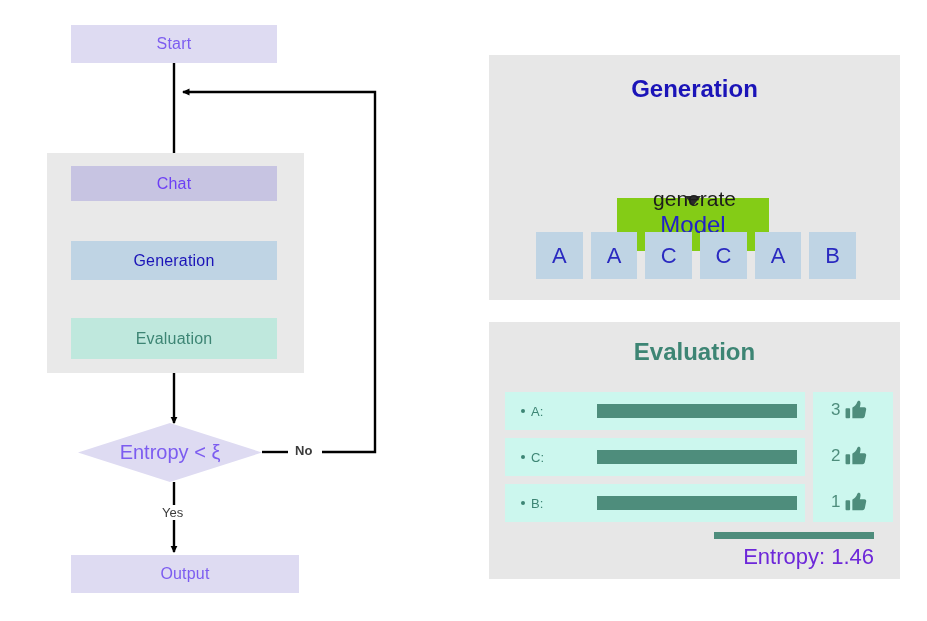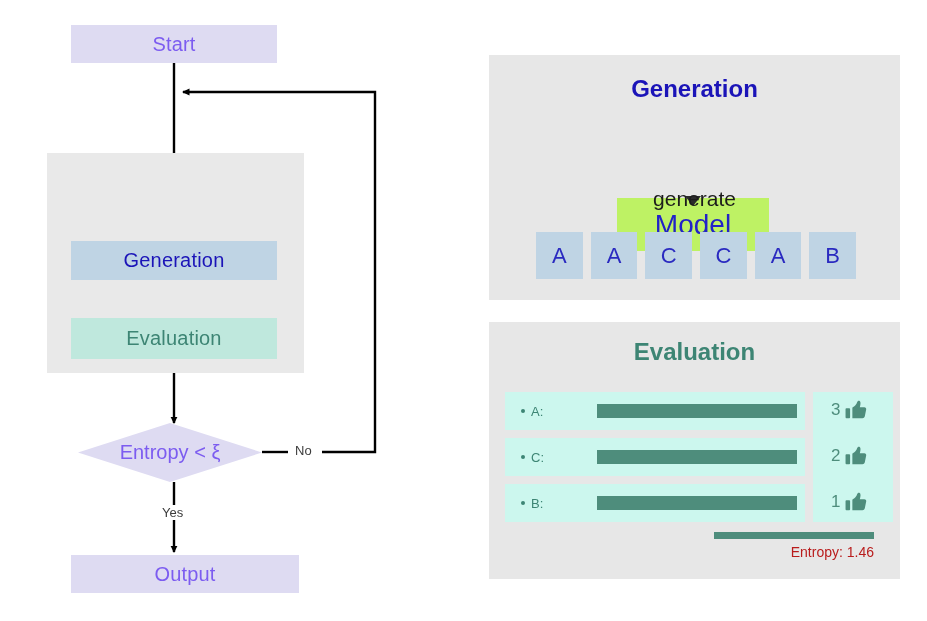--- a/index.html
+++ b/index.html
@@ -11,21 +11,21 @@
     position:relative;
   }
   #stage{position:absolute;left:0;top:0;width:927px;height:621px;}
 
   
   .abs{position:absolute;box-sizing:border-box;}
 
   
   .node{
     display:flex;align-items:center;justify-content:center;
-    font-size:20px;letter-spacing:.2px;white-space:nowrap;
+    font-size:16px;letter-spacing:.2px;white-space:nowrap;
   }
   .node-start,.node-output{background:#dedbf2;color:#7c5cf0;}
   .node-chat{background:#c7c4e2;color:#6d3ff5;}
   .node-generation{background:#bfd4e4;color:#1b14b8;}
   .node-evaluation{color:#3d8574;background:#bfe8dd;}
 
   .group-box{background:#e9e9e9;}
 
   .diamond-wrap{}
   .diamond-label{
@@ -41,23 +41,23 @@
   
   .panel{background:#e7e7e7;}
   .panel-title{
     position:absolute;left:0;right:0;text-align:center;
     font-size:24px;font-weight:bold;white-space:nowrap;
   }
   .title-generation{color:#1b14b8;}
   .title-evaluation{color:#3d8574;}
 
   .model-box{
-    background:#bef264;color:#2222c8;
+    background:#84cc16;color:#2222c8;
     display:flex;align-items:center;justify-content:center;
-    font-size:28px;
+    font-size:24px;
   }
   .generate-label{
     position:absolute;text-align:center;font-size:21px;color:#1c1c1c;
     white-space:nowrap;
   }
   .token{
     background:#bfd4e4;color:#2a2ac0;
     display:flex;align-items:center;justify-content:center;
     font-size:22px;
   }
@@ -73,21 +73,21 @@
   }
   .eval-bar{background:#4e8d7c;}
   .vote-col{background:#ccf7ee;}
   .vote-item{
     position:absolute;display:flex;align-items:center;gap:5px;
     font-size:17px;color:#4e8d7c;white-space:nowrap;
   }
   .thumb{width:22px;height:20px;display:block;}
   .entropy-rule{background:#4e8d7c;}
   .entropy-text{
-    position:absolute;font-size:14px;color:#b91c1c;white-space:nowrap;
+    position:absolute;font-size:22px;color:#6d28d9;white-space:nowrap;
     text-align:right;
   }
   svg{display:block;overflow:visible;}
 </style>
 </head>
 <body>
 
 <div id="stage">
 
   <div class="abs" style="left:0;top:0;width:460px;height:621px;">
@@ -113,33 +113,34 @@
       <line x1="174" y1="482" x2="174" y2="552" stroke="#000" stroke-width="2.4" marker-end="url(#arrowhead)"></line>
 
       <path d="M262,452 L288,452" stroke="#000" stroke-width="2.4" fill="none"></path>
       <path d="M322,452 L375,452 L375,92 L183,92" stroke="#000" stroke-width="2.4" fill="none" marker-end="url(#arrowleft)"></path>
     </svg>
 
     <div class="abs group-box" style="left:47px;top:153px;width:257px;height:220px;"></div>
 
     <div class="abs node node-start" style="left:71px;top:25px;width:206px;height:38px;">Start</div>
 
+    <div class="abs node node-chat" style="left:71px;top:166px;width:206px;height:35px;">Chat</div>
 
     <div class="abs node node-generation" style="left:71px;top:241px;width:206px;height:39px;">Generation</div>
 
     <div class="abs node node-evaluation" style="left:71px;top:318px;width:206px;height:41px;">Evaluation</div>
 
     <div class="abs diamond-wrap" style="left:78px;top:423px;width:184px;height:59px;text-align:center;">
       <svg class="abs" style="left:0;top:0;width:184px;height:59px;" viewBox="0 0 184 59" preserveAspectRatio="none">
         <polygon points="92,0 184,29.5 92,59 0,29.5" fill="#dedbf2"></polygon>
       </svg>
       <span class="diamond-label">Entropy &lt; ξ</span>
     </div>
 
-    <span class="edge-label" style="left:292px;top:443px;">No</span>
+    <span class="edge-label" style="left:292px;top:443px;font-weight:bold;">No</span>
     <span class="edge-label" style="left:159px;top:505px;">Yes</span>
 
     <div class="abs node node-output" style="left:71px;top:555px;width:228px;height:38px;">Output</div>
   </div>
 
   <div class="abs panel" style="left:489px;top:55px;width:411px;height:245px;">
 
     <span class="panel-title title-generation" style="top:20px;">Generation</span>
 
     <div class="abs model-box" style="left:128px;top:143px;width:152px;height:53px;">Model</div>

